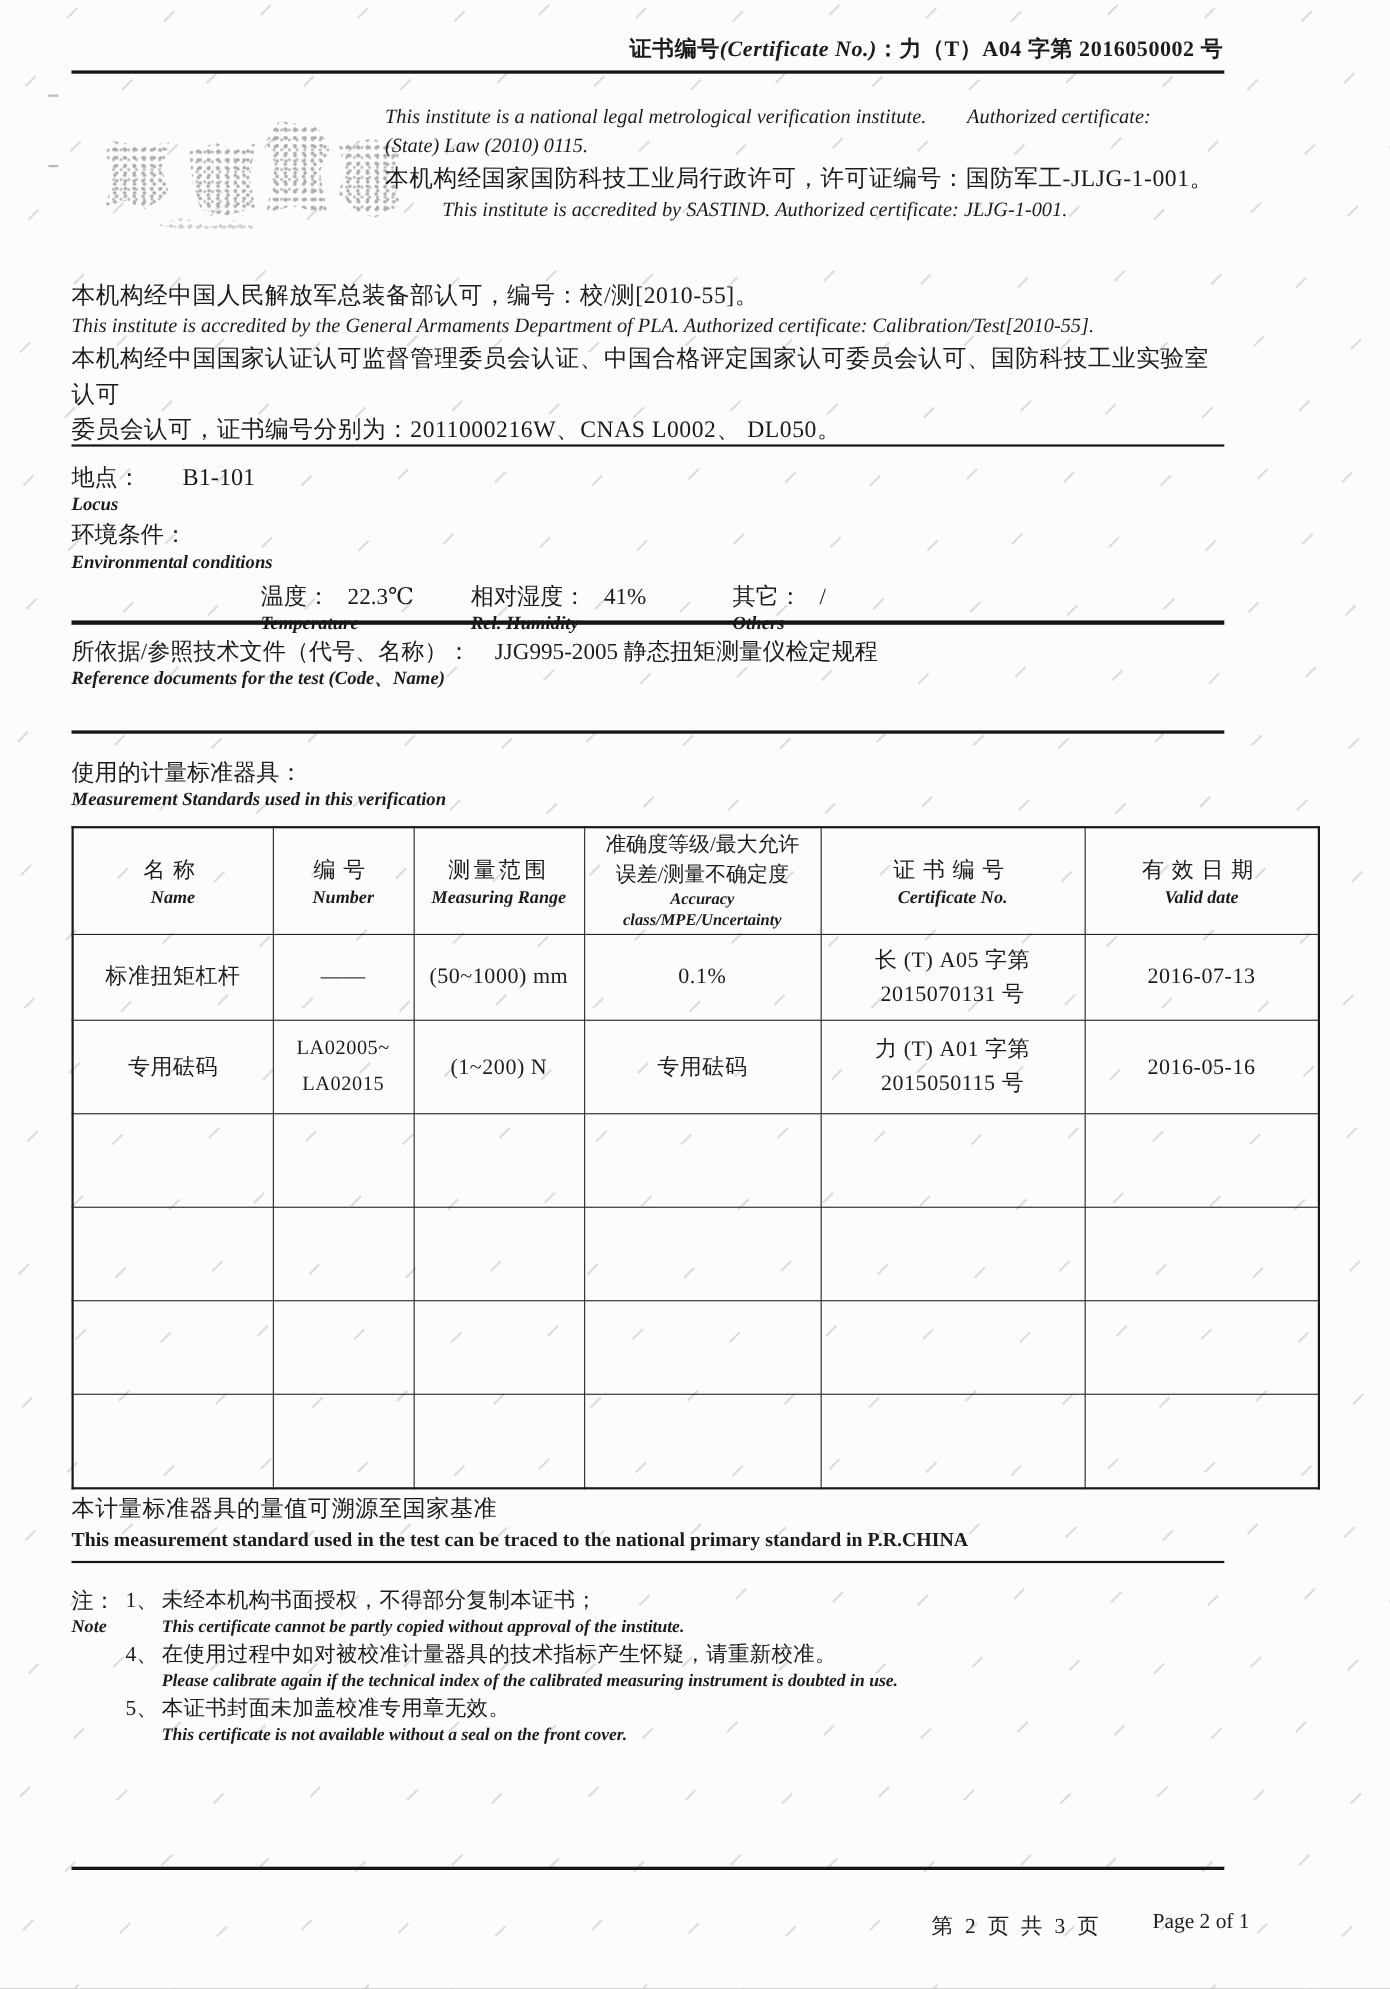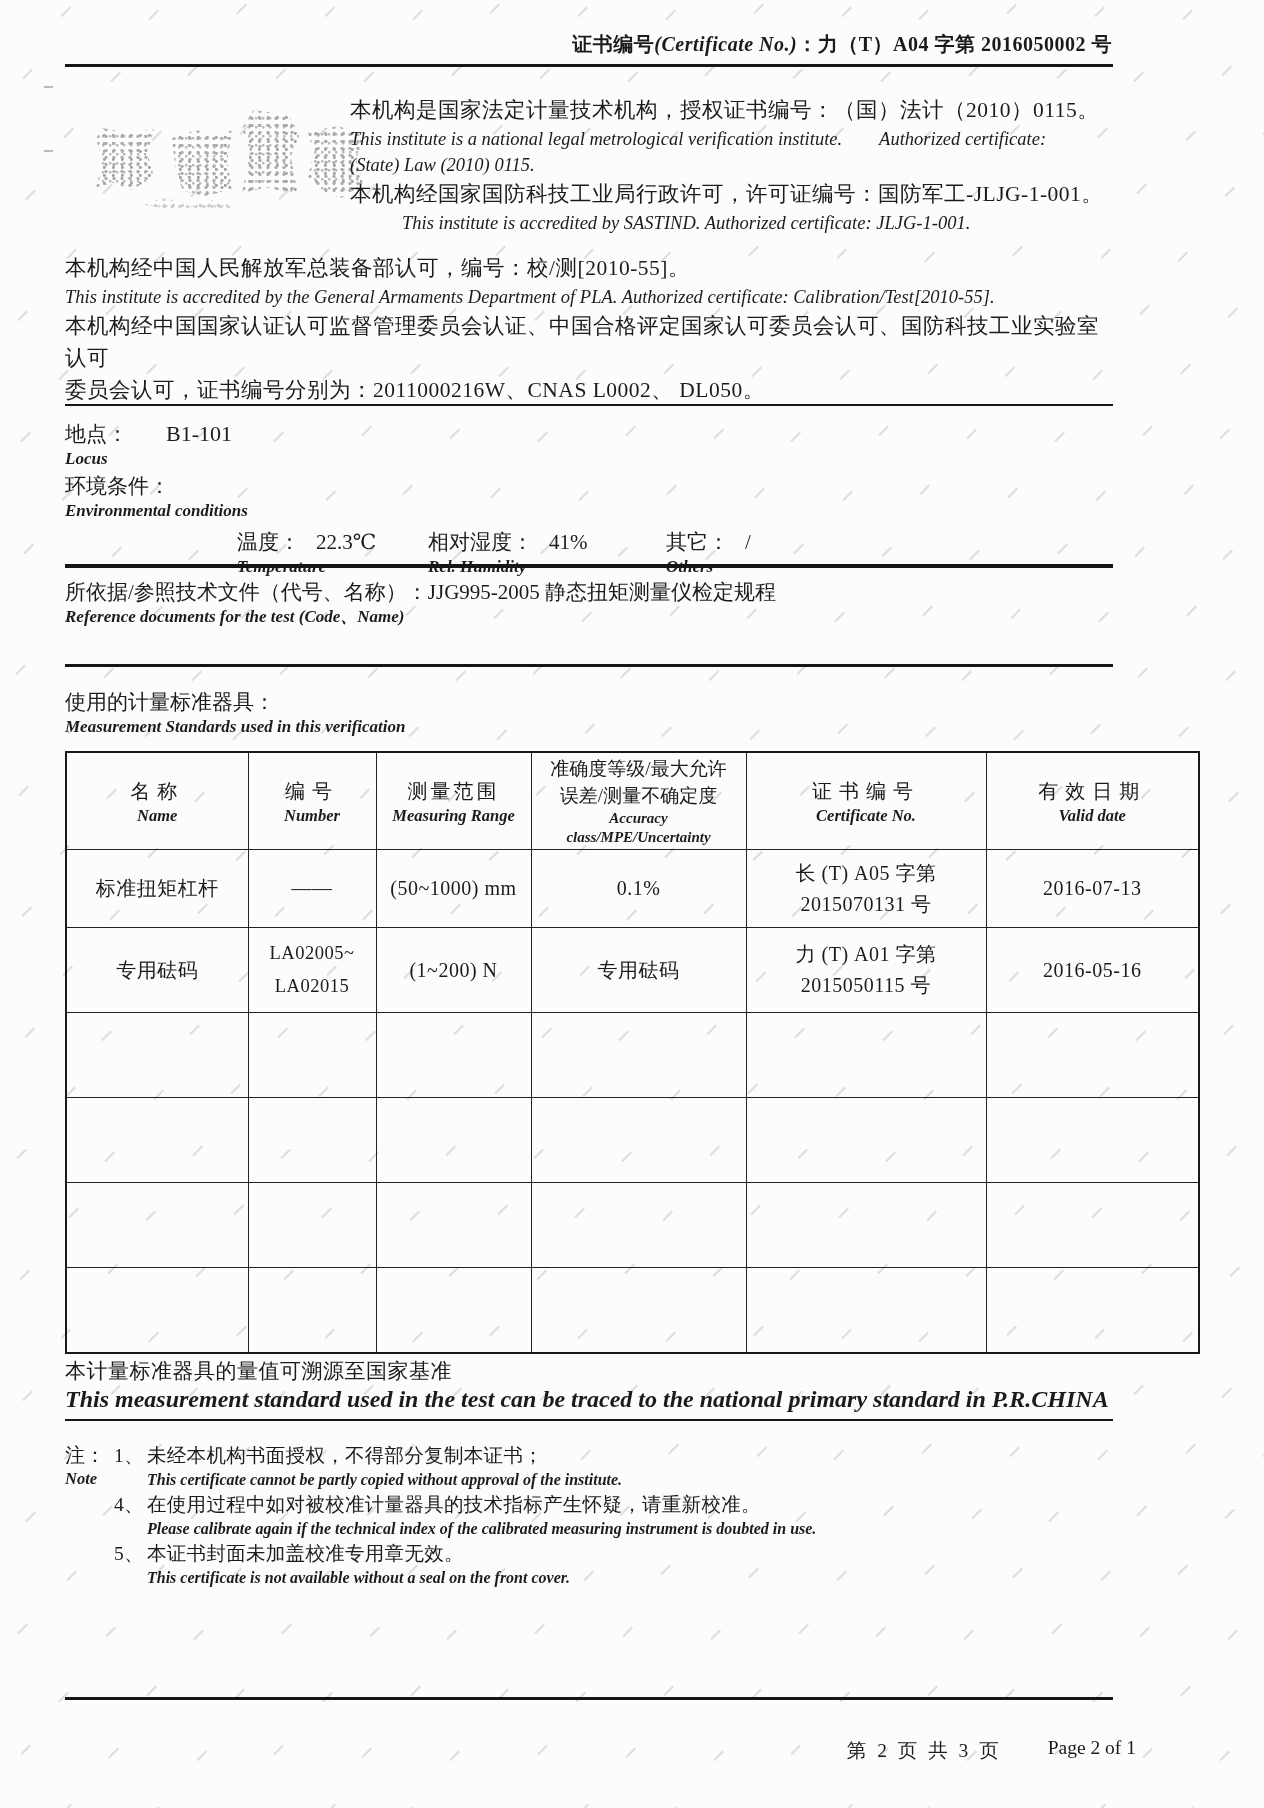--- a/index.html
+++ b/index.html
@@ -44,36 +44,36 @@
   .loc-line{font-size:21px;line-height:28px;}
   .loc-val{margin-left:38px;font-size:22px;}
   .sub-en{font-size:17px;line-height:22px;font-style:italic;font-weight:bold;}
   .env-cnline{font-size:21px;line-height:28px;margin-top:2px;}
   .env-values{position:relative;height:60px;margin-top:4px;}
   .env-g{position:absolute;top:0;}
   .env-g .val{margin-left:16px;}
   .g-temp{left:172px;} .g-hum{left:363px;} .g-oth{left:601px;}
   
   .sec-ref{left:65px;top:576px;width:1050px;}
-  .ref-val{margin-left:0;}
+  .ref-val{margin-left:22px;}
   
   .sec-stdtitle{left:65px;top:686px;width:1050px;}
   table.std{position:absolute;left:65px;top:751px;width:1133px;border-collapse:collapse;table-layout:fixed;z-index:1;}
   table.std{border:2.5px solid #191919;}
   table.std td{border:1.5px solid #222;text-align:center;vertical-align:middle;padding:2px 4px;overflow:hidden;}
   tr.hrow{height:87px;} tr.r1{height:78px;} tr.r2{height:85px;} tr.re{height:85px;}
   .th-cn{font-size:20px;letter-spacing:7px;line-height:28px;}
   .th-cn-sm{font-size:19px;letter-spacing:0;line-height:27px;white-space:pre-line;}
   .th-en{font-size:16.5px;font-weight:bold;font-style:italic;line-height:21px;}
   .th-en-sm{font-size:15px;font-weight:bold;font-style:italic;line-height:19px;}
   .cell{font-size:20px;line-height:31px;white-space:pre-line;letter-spacing:.5px;}
   
   .sec-trace{left:65px;top:1356px;width:1060px;}
   .trace-cn{font-size:21px;line-height:31px;letter-spacing:.5px;}
-  .trace-en{font-size:24px;line-height:24px;font-style:italic;font-weight:bold;}
+  .trace-en{font-size:18px;line-height:24px;font-weight:bold;}
   
   .sec-notes{left:65px;top:1442px;width:1060px;}
   .note-label-cn{position:absolute;left:0;top:0;font-size:20px;}
   .note-label-en{position:absolute;left:0;top:27px;font-size:16.5px;font-style:italic;font-weight:bold;}
   .note-items{margin-left:49px;}
   .n-cn{font-size:19.5px;line-height:27px;letter-spacing:.3px;}
   .n-no{display:inline-block;width:33px;}
   .n-en{font-size:16px;line-height:22px;margin-left:33px;font-style:italic;font-weight:bold;}
   
   .footer{top:1737px;right:128px;display:flex;gap:46px;font-size:19.5px;}
@@ -544,21 +544,20 @@
 
   <div class="sec logo">
     <i class="blob b1"></i>
     <i class="blob b2"></i>
     <i class="blob b3"></i>
     <i class="blob b4"></i>
     <i class="blob btail"></i>
   </div>
 
   <div class="sec intro-right">
-    <div class="cn-line">本机构是国家法定计量技术机构，授权证书编号：（国）法计（2010）0115。</div>
     <div class="en-line preline">This institute is a national legal metrological verification institute.  Authorized certificate:
 (State) Law (2010) 0115.</div>
     <div class="cn-line">本机构经国家国防科技工业局行政许可，许可证编号：国防军工-JLJG-1-001。</div>
     <div class="en-line indent">This institute is accredited by SASTIND. Authorized certificate: JLJG-1-001.</div>
   </div>
 
   <div class="sec full-block">
     <div class="cn-line">本机构经中国人民解放军总装备部认可，编号：校/测[2010-55]。</div>
     <div class="en-line">This institute is accredited by the General Armaments Department of PLA. Authorized certificate: Calibration/Test[2010-55].</div>
     <div class="cn-line preline">本机构经中国国家认证认可监督管理委员会认证、中国合格评定国家认可委员会认可、国防科技工业实验室认可

